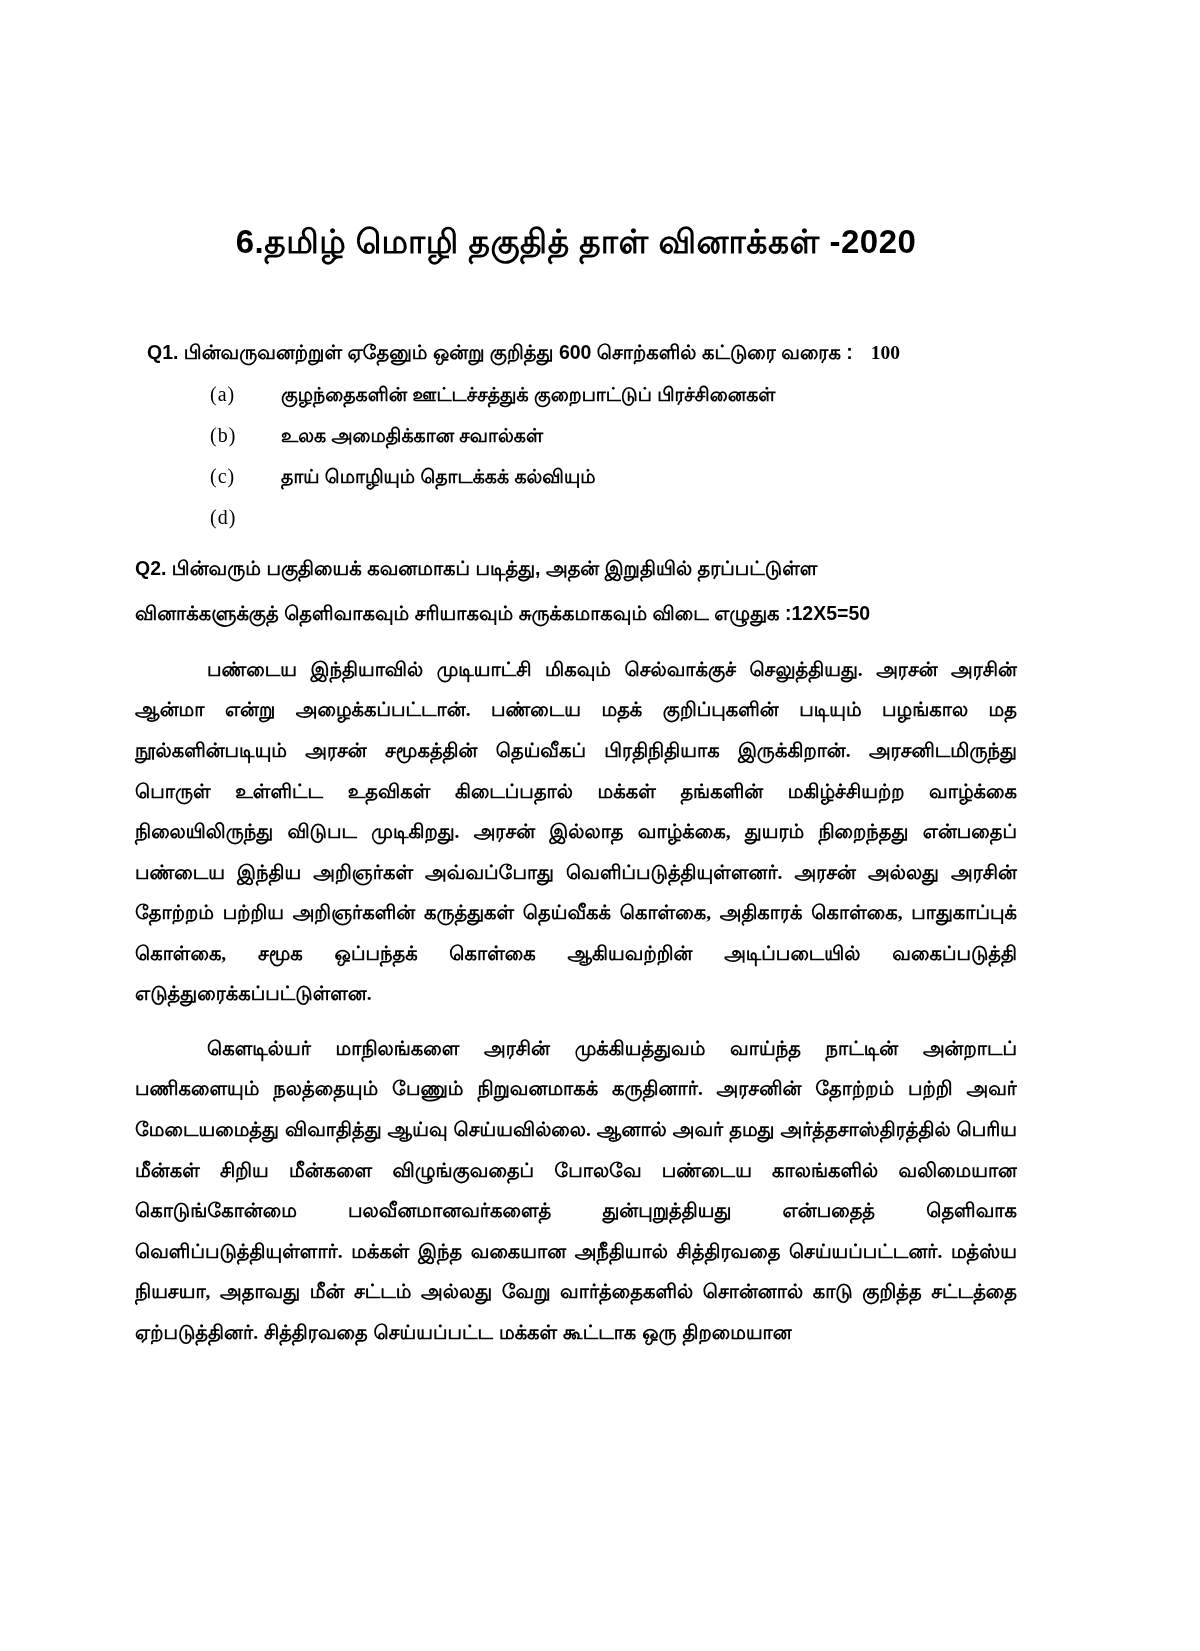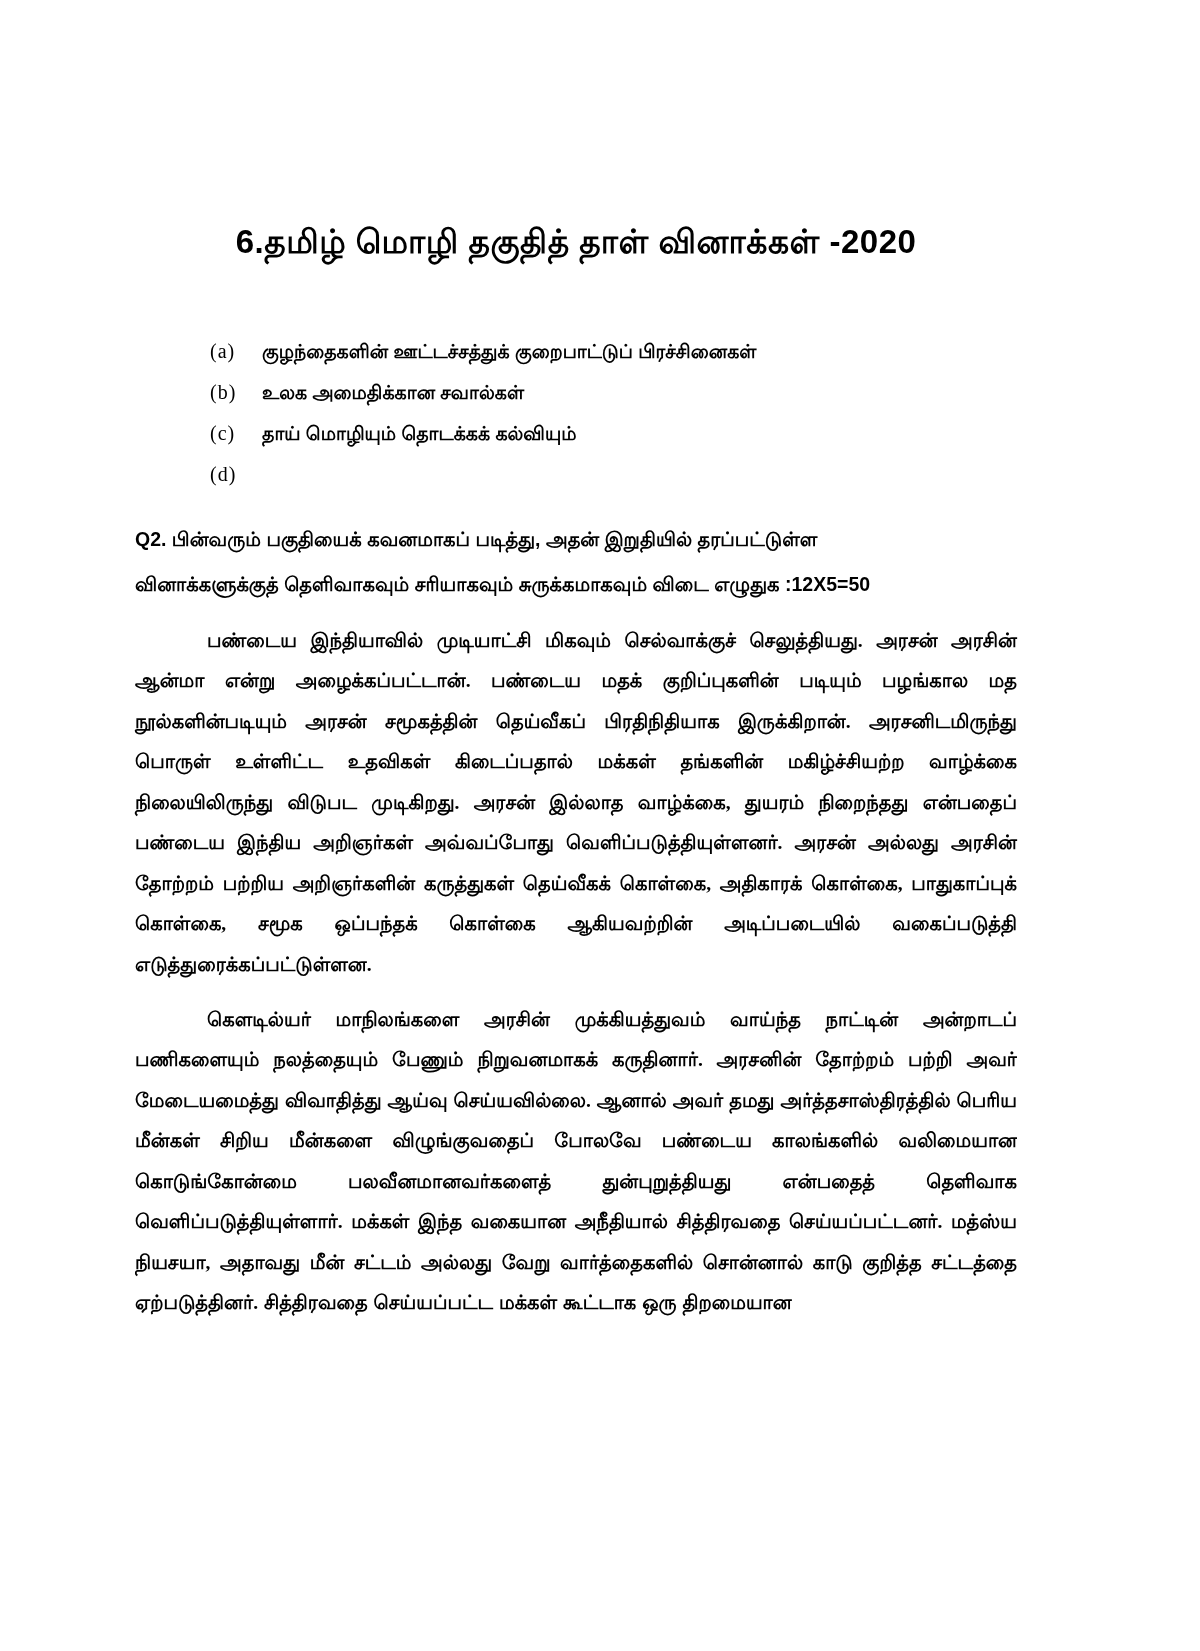--- a/index.html
+++ b/index.html
@@ -68,24 +68,25 @@
   .option-marker {
     font-family: "Liberation Serif", "DejaVu Serif", serif;
     font-weight: normal;
     font-size: 20px;
     width: 52px;
     flex: 0 0 52px;
     letter-spacing: 1px;
   }
   .option-text {
     white-space: nowrap;
+    margin-left: 19px;
   }
 
   .q2-block {
-    margin-top: 44px;
+    margin-top: 30px;
   }
   .q2-line {
     font-size: 19.5px;
     font-weight: bold;
     line-height: 1.0;
     margin-bottom: 26px;
     white-space: nowrap;
   }
 
   .body-para {
@@ -109,20 +110,23 @@
 </style>
 </head>
 <body>
 
 <div class="page">
   <div class="inner">
 
     <h1 class="doc-title">6.தமிழ் மொழி தகுதித் தாள் வினாக்கள் -2020</h1>
 
     <div class="q1-block">
+      <div class="q1-line">
+        <span>Q1. பின்வருவனற்றுள் ஏதேனும் ஒன்று குறித்து 600 சொற்களில் கட்டுரை வரைக :</span><span class="q1-marks">100</span>
+      </div>
 
       <div class="options">
         <div class="option-row">
           <span class="option-marker">(a)</span>
           <span class="option-text">குழந்தைகளின் ஊட்டச்சத்துக் குறைபாட்டுப் பிரச்சினைகள்</span>
         </div>
         <div class="option-row">
           <span class="option-marker">(b)</span>
           <span class="option-text">உலக அமைதிக்கான சவால்கள்</span>
         </div>

